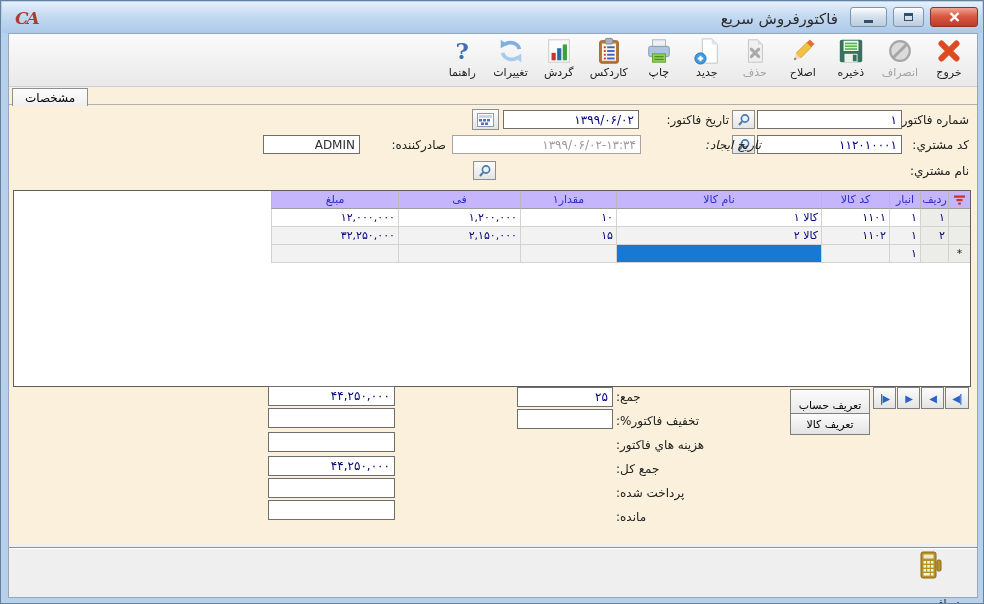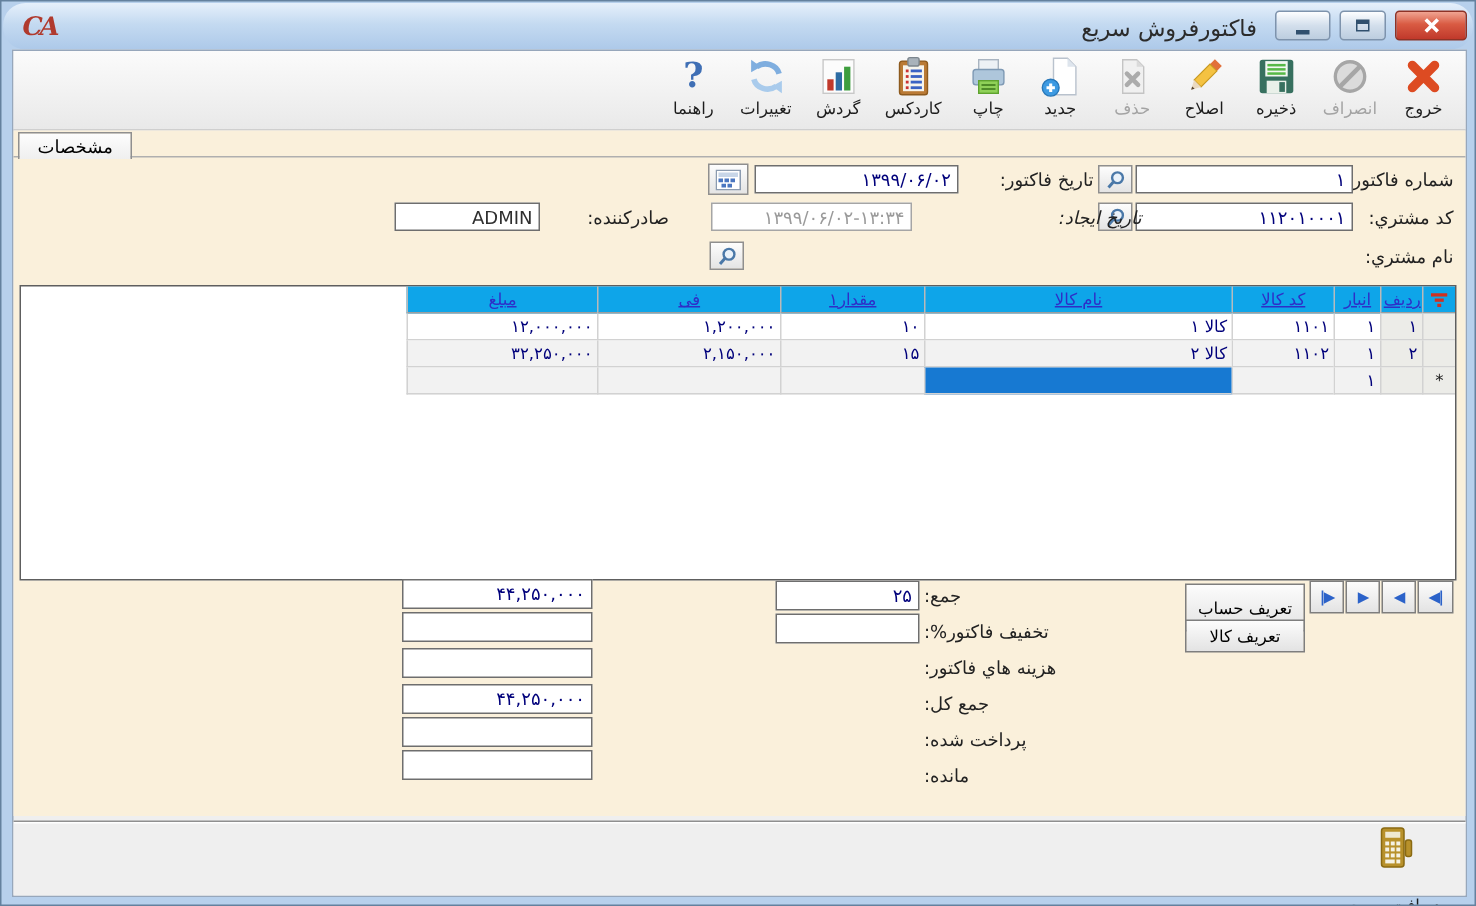--- a/index.html
+++ b/index.html
@@ -1,21 +1,21 @@
 <!DOCTYPE html>
 <html lang="fa"><head>
 <meta charset="utf-8">
 <style>
   * { margin:0; padding:0; box-sizing:border-box; }
   html,body { width:984px; height:604px; font-family:"DejaVu Sans", sans-serif; }
   .window { position:relative; width:984px; height:604px; background:#B7D0EC;
             border:1px solid #64819E; overflow:hidden; }
   
   .titlebar { position:absolute; left:1px; top:1px; width:980px; height:31px;
-              background:linear-gradient(#E6F0FB,#C4DAF1 45%,#ADC9E9);border-radius:15px; }
+              background:linear-gradient(#E6F0FB,#C4DAF1 45%,#ADC9E9); }
   .logo { position:absolute; left:13px; top:6px; font:italic bold 17px "DejaVu Serif", serif;
           color:#B03A2E; letter-spacing:-2px; }
   .win-title { position:absolute; right:144px; top:8px; font-size:15px; color:#2B2B2B;
                direction:rtl; white-space:nowrap; }
   .wbtn { position:absolute; top:5px; height:20px; border:1px solid #7E93AC; border-radius:3px;
           background:linear-gradient(#FDFEFF,#D3DFEC 50%,#BCCDDF);
           display:flex; align-items:center; justify-content:center; cursor:default; }
   .wbtn.min { left:848px; width:37px; }
   .wbtn.max { left:891px; width:31px; }
   .wbtn.close { left:928px; width:48px; border-color:#8E3226;
@@ -48,22 +48,22 @@
   .tbx.dark { color:#2F2F2F; }
   .tbx.ro { color:#9A9A9A; border-color:#A5A5A5; }
   .sbtn { position:absolute; border:1px solid #8F8F8F; background:linear-gradient(#FDFDFD,#E4E4E4);
           display:flex; align-items:center; justify-content:center; cursor:default; }
   
   .grid { position:absolute; left:12px; top:189px; width:958px; height:197px; background:#fff;
           border:1px solid #5E5E5E; direction:rtl; font-size:11px; }
   .grow { display:flex; direction:rtl; }
   .gc { height:18px; border-left:1px solid #D2D2D2; border-bottom:1px solid #D2D2D2;
         display:flex; align-items:center; padding:0 3px; color:#00007B; white-space:nowrap; overflow:hidden; }
-  .gc.hdr { background:#0ea5e9; border-left-color:#B9B9B9; border-bottom-color:#9E9E9E;
-            color:#2E2EC8; justify-content:center; text-decoration:underline; }
+  .gc.hdr { background:#c4b5fd; border-left-color:#B9B9B9; border-bottom-color:#9E9E9E;
+            color:#2E2EC8; justify-content:center; }
   .gc.sel { background:#ECECE8; color:#1A1A1A; justify-content:center; text-decoration:none; }
   .gc.gray { background:#ECECE8; color:#00007B; }
   .gc.alt { background:#F2F2F2; }
   .gc.hilite { background:#1779D2; }
   .c-selw { width:22px; } .c-row { width:28px; } .c-wh { width:31px; } .c-code { width:68px; }
   .c-name { width:205px; } .c-qty { width:96px; } .c-price { width:122px; } .c-amt { width:127px; }
   .c-fill { flex:1; border-left:none; }
   
   .lbl-left { text-align:left; }
   .btn { position:absolute; border:1px solid #7E7E7E; background:linear-gradient(#FCFCFC,#E3E3E3);
@@ -234,21 +234,21 @@
 
   <div class="lbl" style="left:880px;top:137px;width:88px;">کد مشتري:</div>
   <div class="tbx" style="left:756px;top:134px;width:145px;height:19px;">۱۱۲۰۱۰۰۰۱</div>
   <div class="sbtn" style="left:731px;top:134px;width:23px;height:19px;">
     <svg width="14" height="14" viewBox="0 0 14 14">
         <circle cx="8" cy="5.5" r="3.6" fill="#EAF2FA" stroke="#4A78A8" stroke-width="1.6"></circle>
         <line x1="5.2" y1="8.4" x2="2" y2="12" stroke="#4A78A8" stroke-width="2"></line>
       </svg>
   </div>
   <div class="lbl" style="left:672px;top:137px;width:88px;font-style:italic;">تاریخ ایجاد:</div>
-  <div class="tbx ro" style="left:473px;top:134px;width:134px;height:19px;">۱۳۹۹/۰۶/۰۲-۱۳:۳۴</div>
+  <div class="tbx ro" style="left:451px;top:134px;width:189px;height:19px;">۱۳۹۹/۰۶/۰۲-۱۳:۳۴</div>
   <div class="lbl" style="left:360px;top:137px;width:85px;">صادرکننده:</div>
   <div class="tbx dark" style="left:262px;top:134px;width:97px;height:19px;">ADMIN</div>
 
   <div class="lbl" style="left:880px;top:163px;width:88px;">نام مشتري:</div>
   <div class="sbtn" style="left:472px;top:160px;width:23px;height:19px;">
     <svg width="14" height="14" viewBox="0 0 14 14">
         <circle cx="8" cy="5.5" r="3.6" fill="#EAF2FA" stroke="#4A78A8" stroke-width="1.6"></circle>
         <line x1="5.2" y1="8.4" x2="2" y2="12" stroke="#4A78A8" stroke-width="2"></line>
       </svg>
   </div>

